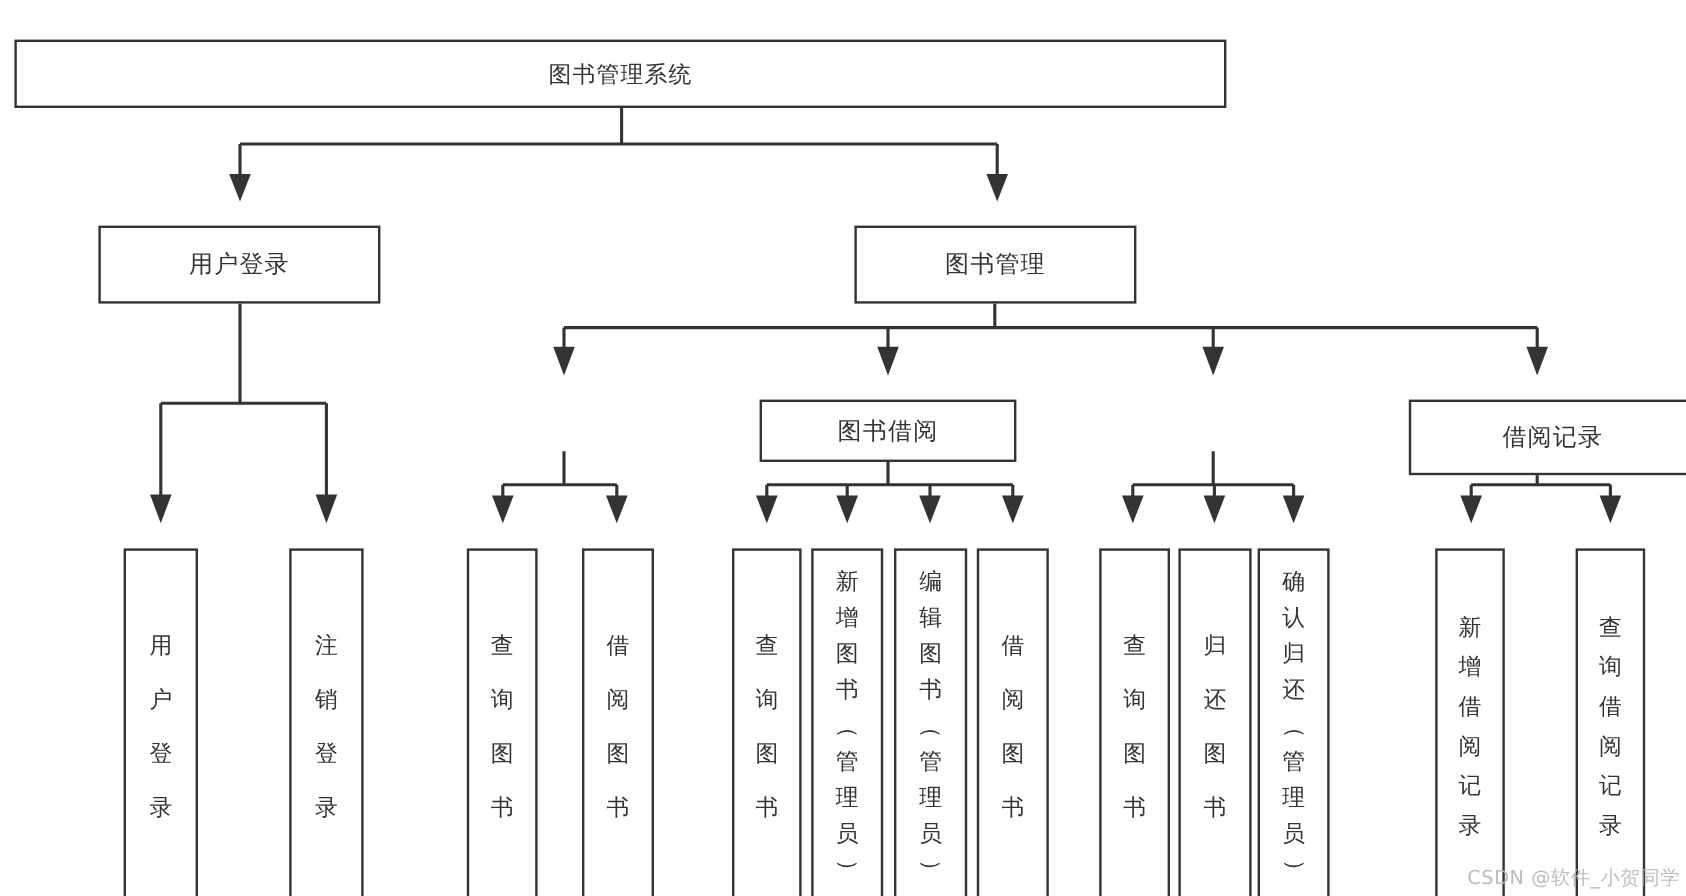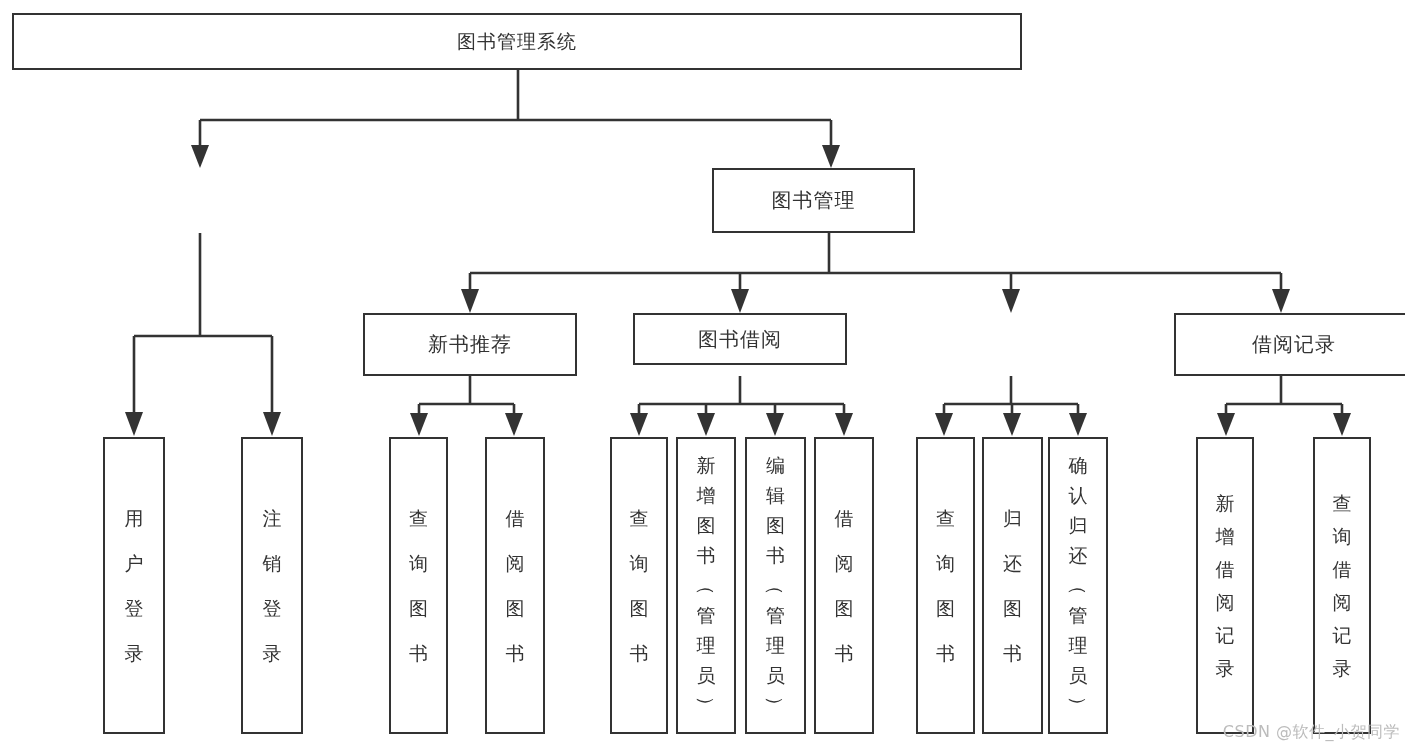--- a/index.html
+++ b/index.html
@@ -21,20 +21,21 @@
   svg.connectors{position:absolute;left:0;top:0;z-index:1;}
   .connectors path{stroke:var(--line);stroke-width:2.6;fill:none;}
   .connectors polygon{fill:var(--line);stroke:none;}
   .box{
     position:absolute;
     background:#ffffff;
     border:2.5px solid var(--border);
     box-sizing:border-box;
     display:flex;align-items:center;justify-content:center;
     z-index:2;
+    margin-top:20px;
   }
   .hlabel{font-size:20px;letter-spacing:1px;white-space:nowrap;}
   .root .hlabel{font-size:19px;}
   .vlabel{
     display:flex;flex-direction:column;
     align-items:center;justify-content:center;
     font-size:19px;line-height:1;
   }
   .vlabel.loose{row-gap:26px;}
   .vlabel.mid{row-gap:14px;}
@@ -78,27 +79,27 @@
     <polygon points="1003,413 1021,413 1012,436"></polygon>
     <polygon points="1069,413 1087,413 1078,436"></polygon>
     <polygon points="1217,413 1235,413 1226,436"></polygon>
     <polygon points="1333,413 1351,413 1342,436"></polygon>
   </svg>
 
   <div class="box root" style="left:12px;top:13px;width:1010px;height:57px;">
     <span class="hlabel">图书管理系统</span>
   </div>
 
-  <div class="box" style="left:712px;top:168px;width:203px;height:65px;">
+  <div class="box" style="left:82px;top:168px;width:235px;height:65px;">
+    <span class="hlabel">用户登录</span>
+  </div>
+  <div class="box" style="left:712px;top:168px;width:235px;height:65px;">
     <span class="hlabel">图书管理</span>
   </div>
 
-  <div class="box" style="left:363px;top:313px;width:214px;height:63px;">
-    <span class="hlabel">新书推荐</span>
-  </div>
   <div class="box" style="left:633px;top:313px;width:214px;height:52px;">
     <span class="hlabel">图书借阅</span>
   </div>
   <div class="box" style="left:1174px;top:313px;width:240px;height:63px;">
     <span class="hlabel">借阅记录</span>
   </div>
 
   <div class="box leaf" style="left:103px;top:437px;width:62px;height:297px;">
     <span class="vlabel loose">
         <span>用</span>

